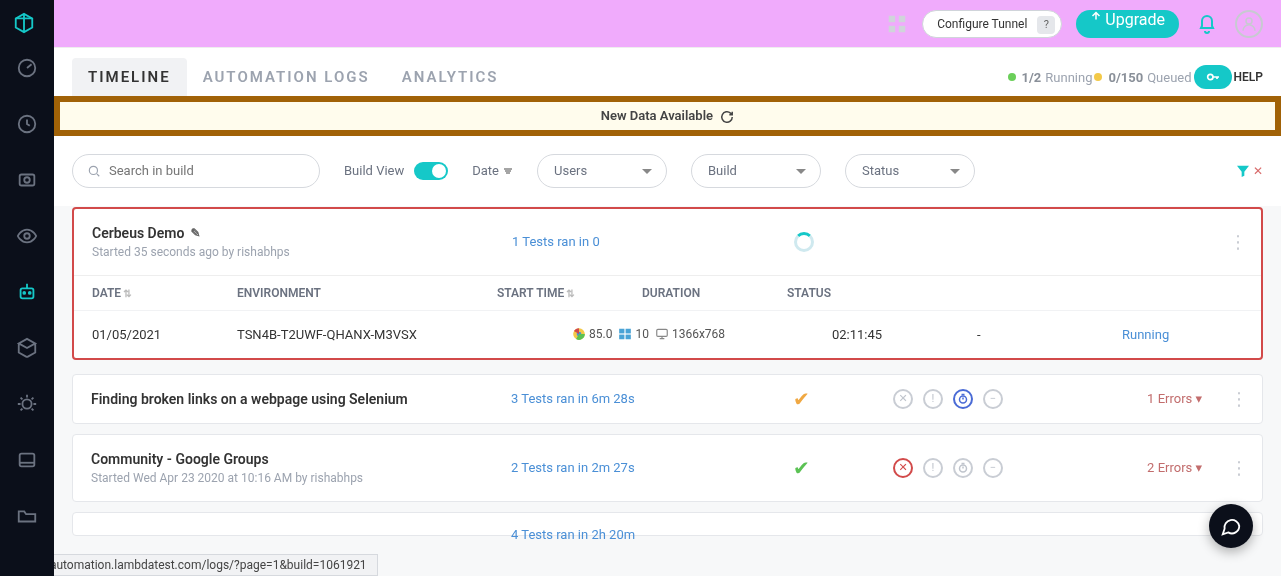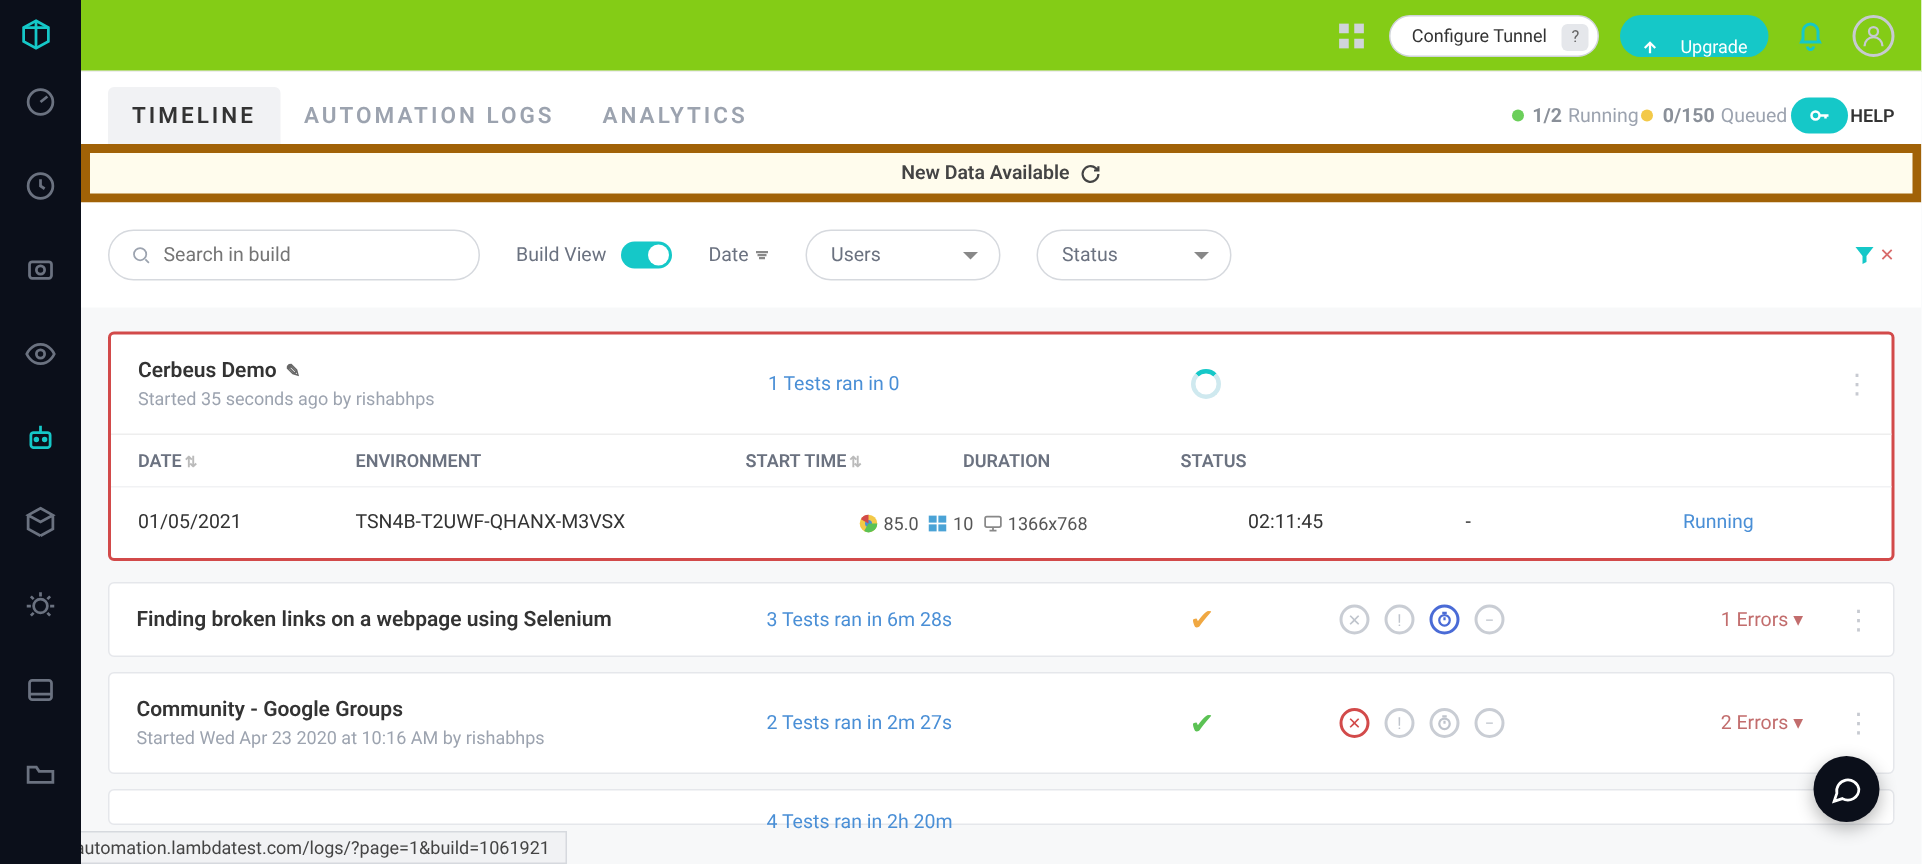--- a/index.html
+++ b/index.html
@@ -2,26 +2,26 @@
 <html><head>
 <meta charset="utf-8">
 <style>
 *{margin:0;padding:0;box-sizing:border-box;font-family:-apple-system,BlinkMacSystemFont,"Segoe UI",Roboto,Arial,sans-serif}
 body{background:#fff;color:#333;width:1281px;height:576px;overflow:hidden;position:relative}
 .sidebar{position:absolute;left:0;top:0;width:54px;height:576px;background:#0b0f1a;display:flex;flex-direction:column;align-items:center;padding-top:12px;z-index:5}
 .sidebar .logo{width:28px;height:28px;color:#15c8c8;margin-bottom:0}
 .sidebar .nav-item{width:28px;height:28px;margin:14px 0;display:flex;align-items:center;justify-content:center;color:#6b7280;cursor:pointer}
 .sidebar .nav-item.active{color:#15c8c8}
 .sidebar svg{width:22px;height:22px}
-.topbar{position:absolute;left:54px;top:0;right:0;height:48px;display:flex;align-items:center;justify-content:flex-end;padding:0 18px;gap:14px;background:#84cc16;border-bottom:1px solid #eee}
+.topbar{position:absolute;left:54px;top:0;right:0;height:48px;display:flex;align-items:center;justify-content:flex-end;padding:0 18px;gap:14px;background:#f0abfc;border-bottom:1px solid #eee}
 .top-left-play{position:absolute;left:64px;top:10px;width:28px;height:28px;border-radius:50%;background:#fff;border:2px solid #d0d4da;display:flex;align-items:center;justify-content:center;color:#8a9099;cursor:pointer}
 .waffle{width:22px;height:22px;color:#d0d4da;cursor:pointer}
 .configure-tunnel{height:28px;padding:0 34px 0 14px;border-radius:14px;border:1px solid #d0d4da;background:#fff;font-size:12px;color:#333;position:relative;display:flex;align-items:center;cursor:pointer}
 .configure-tunnel .q{position:absolute;right:6px;top:5px;width:18px;height:18px;border-radius:4px;background:#e5e7eb;color:#666;font-size:11px;display:flex;align-items:center;justify-content:center}
-.upgrade{height:28px;padding:0 14px;border-radius:14px;background:#15c8c8;color:#fff;font-size:12px;border:none;display:flex;align-items:flex-end;gap:14px;cursor:pointer}
+.upgrade{height:28px;padding:0 14px;border-radius:14px;background:#15c8c8;color:#fff;font-size:16px;border:none;display:flex;align-items:flex-start;gap:3px;cursor:pointer}
 .bell,.avatar{width:28px;height:28px;color:#15c8c8;display:flex;align-items:center;justify-content:center;cursor:pointer}
 .avatar{border:2px solid #c7cad1;border-radius:50%;color:#c7cad1}
 .content{position:absolute;left:54px;right:0;top:48px;bottom:0;overflow:auto;background:#f7f8f9}
 .tabsrow{display:flex;align-items:center;padding:10px 18px 0 18px;background:#fff}
 .tab{padding:10px 16px;font-size:15px;letter-spacing:2px;color:#9ca3af;cursor:pointer;font-weight:600}
 .tab.active{background:#f1f2f4;color:#333;border-radius:4px 4px 0 0}
 .tabsright{margin-left:auto;display:flex;align-items:center;gap:2px;font-size:13px}
 .dot{width:8px;height:8px;border-radius:50%;display:inline-block;margin-right:6px}
 .dot.green{background:#6bcf5a}
 .dot.yellow{background:#f3c948}
@@ -37,21 +37,21 @@
 .buildview{display:flex;align-items:center;gap:10px;font-size:13px;color:#6b7280}
 .switch{width:34px;height:18px;background:#15c8c8;border-radius:10px;position:relative;cursor:pointer}
 .switch::after{content:"";position:absolute;right:2px;top:2px;width:14px;height:14px;background:#fff;border-radius:50%}
 .datelabel{font-size:13px;color:#6b7280;display:flex;align-items:center;gap:4px}
 .select{height:34px;border:1px solid #d6d9de;border-radius:18px;padding:0 34px 0 16px;font-size:13px;color:#6b7280;background:#fff;position:relative;min-width:130px;display:flex;align-items:center;cursor:pointer}
 .select::after{content:"";position:absolute;right:14px;top:14px;border:5px solid transparent;border-top-color:#888}
 .filter-icon{margin-left:auto;color:#15c8c8;display:flex;align-items:center;gap:2px;cursor:pointer}
 .filter-icon .x{color:#d86b6b;font-size:12px}
 .build-card{margin:6px 18px 0 18px;border:2px solid #d24a4a;border-radius:4px;background:#fff}
 .build-card.noborder{border:1px solid #e5e7eb}
-.build-card:not(.noborder){margin-top:16px}
+.build-card:not(.noborder){margin-top:1px}
 .build-head{display:flex;align-items:center;padding:16px 18px;position:relative}
 .build-title{display:flex;align-items:center;gap:6px;font-size:14px;font-weight:600;color:#333}
 .build-sub{font-size:12px;color:#9ca3af;margin-top:4px}
 .tests-ran{position:absolute;left:438px;font-size:13px;color:#4a8fd6}
 .spinner-col{position:absolute;left:720px}
 .spinner{width:20px;height:20px;border:3px solid #cfe9ef;border-top-color:#15c8c8;border-radius:50%;animation:spin 1s linear infinite}
 @keyframes spin{to{transform:rotate(360deg)}}
 .check{color:#f0a842;font-size:20px}
 .check.green{color:#5bc254}
 .status-icons{position:absolute;left:820px;display:flex;gap:10px;color:#bfc4cc}
@@ -223,20 +223,23 @@
     <div class="datelabel">
       <span>Date</span>
       <svg width="10" height="10" viewBox="0 0 10 10">
           <path d="M1 3h8M2 5h6M3 7h4" stroke="#888" stroke-width="1.5"></path>
         </svg>
     </div>
     <div class="select">
         <span>Users</span>
       </div>
     <div class="select">
+        <span>Build</span>
+      </div>
+    <div class="select">
         <span>Status</span>
       </div>
     <div class="filter-icon">
       <svg width="16" height="16" viewBox="0 0 24 24" fill="currentColor">
           <path d="M3 4h18l-7 9v6l-4 2v-8z"></path>
         </svg>
       <span class="x">✕</span>
     </div>
   </div>
 

